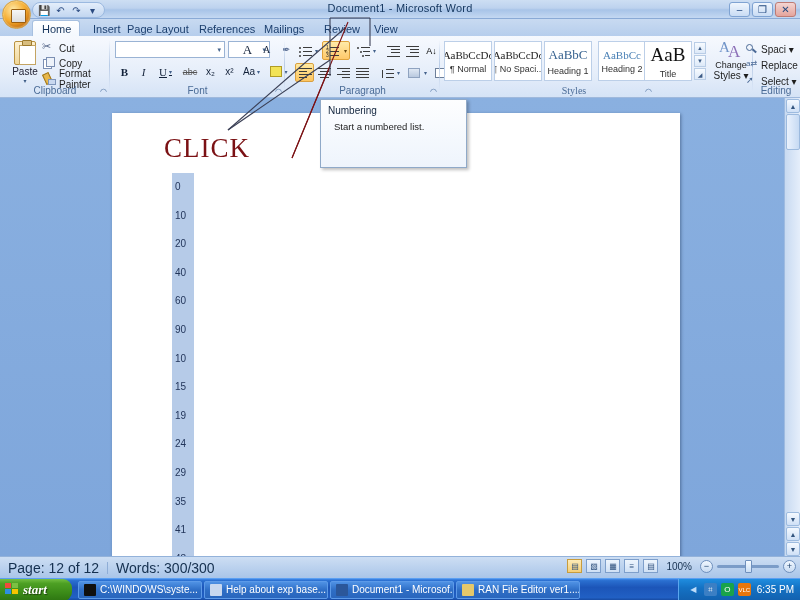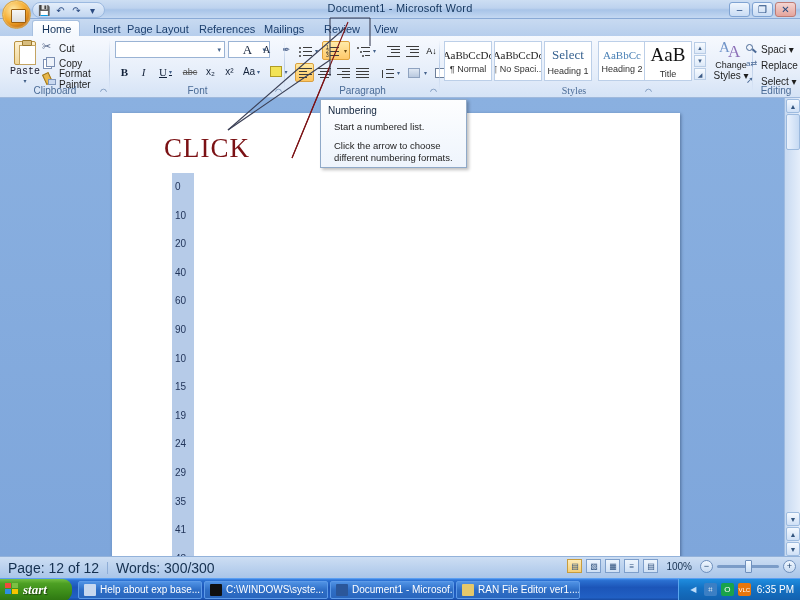--- a/index.html
+++ b/index.html
@@ -104,21 +104,21 @@
     border:1px solid #b9913f; border-radius:2px; position:relative;
   }
   .icon-clipboard::before{
     content:''; position:absolute; left:4px; top:3px; width:15px; height:18px;
     background:#fff; border:1px solid #c4a462;
   }
   .icon-clipboard::after{
     content:''; position:absolute; left:7px; top:-2px; width:8px; height:4px;
     background:#d8bd7e; border:1px solid #9d7a2e; border-radius:1px;
   }
-  .small-lbl { font-size:10px; color:#223; margin-top:1px;font-family:Liberation Mono, monospace; }
+  .small-lbl { font-size:10px; color:#223; margin-top:1px; }
   .cmd-row{
     position:absolute; display:flex; align-items:center; gap:4px;
     font-size:10px; color:#1d1d1d; cursor:default; height:13px;
   }
   .mini-ico{ width:13px; height:13px; position:relative; flex:0 0 13px; }
   .ico-scissors::before{ content:'\2702'; position:absolute; left:0; top:-2px; font-size:11px; color:#5a6b8c;}
   .ico-copy::before{ content:''; position:absolute; left:1px; top:2px; width:7px;height:8px;background:#fff;border:1px solid #7b8fb3;}
   .ico-copy::after{ content:''; position:absolute; left:4px; top:0px; width:7px;height:8px;background:#eef3fa;border:1px solid #7b8fb3;}
   .ico-brush::before{ content:''; position:absolute; left:2px; top:1px; width:5px;height:9px;background:#e8b84b;border:1px solid #9c7620;transform:rotate(-25deg);}
   .ico-brush::after{ content:''; position:absolute; left:6px; top:7px; width:6px;height:4px;background:#c9d8ef;border:1px solid #7f96bb;}
@@ -493,21 +493,21 @@
     <div class="group" style="left:440px;width:255px;">
       <div class="stylebox" style="left:4px;">
         <span class="sample">AaBbCcDc</span>
         <span class="sname">¶ Normal</span>
       </div>
       <div class="stylebox" style="left:54px;">
         <span class="sample">AaBbCcDc</span>
         <span class="sname">¶ No Spaci...</span>
       </div>
       <div class="stylebox h1" style="left:104px;">
-        <span class="sample">Select</span>
+        <span class="sample">AaBbC</span>
         <span class="sname">Heading 1</span>
       </div>
       <div class="stylebox h2" style="left:158px;">
         <span class="sample">AaBbCc</span>
         <span class="sname">Heading 2</span>
       </div>
       <div class="stylebox title" style="left:204px;">
         <span class="sample">AaB</span>
         <span class="sname">Title</span>
       </div>
@@ -582,21 +582,20 @@
     <line x1="292" y1="158" x2="348" y2="22" stroke="#7b1114" stroke-width="1.1"></line>
     <line x1="292" y1="158" x2="330" y2="66" stroke="#7b1114" stroke-width="1.1"></line>
     <line x1="330" y1="18" x2="330" y2="76" stroke="#3a3f55" stroke-width="1.1"></line>
     <line x1="330" y1="18" x2="370" y2="18" stroke="#3a3f55" stroke-width="1.1"></line>
     <line x1="370" y1="18" x2="370" y2="46" stroke="#3a3f55" stroke-width="1.1"></line>
   </svg>
 
   <div class="tooltip">
     <div class="tt-title">Numbering</div>
     <div class="tt-body">Start a numbered list.</div>
-    <div class="tt-body2">Click the arrow to choose different numbering formats.</div>
   </div>
 
   <div class="statusbar">
     <div class="sb-item">Page: 12 of 12</div>
     <div style="width:1px;height:12px;background:#8fadd6;"></div>
     <div class="sb-item">Words: 300/300</div>
 
     <div class="sb-right">
       <div class="viewbtn active">▤</div>
       <div class="viewbtn">▧</div>
@@ -619,26 +618,26 @@
       <span></span>
         <span></span>
         <span></span>
         <span></span>
     </span>
     <span>start</span>
   </div>
 
   <div class="tasks" id="tasks">
       <div class="taskbtn">
+        <span class="tb-ico" style="background: rgb(16, 16, 16);"></span>
+        <span>C:\WINDOWS\syste...</span>
+      </div>
+      <div class="taskbtn">
         <span class="tb-ico" style="background: rgb(200, 216, 239);"></span>
         <span>Help about exp base...</span>
-      </div>
-      <div class="taskbtn">
-        <span class="tb-ico" style="background: rgb(16, 16, 16);"></span>
-        <span>C:\WINDOWS\syste...</span>
       </div>
       <div class="taskbtn">
         <span class="tb-ico" style="background: rgb(43, 87, 154);"></span>
         <span>Document1 - Microsof...</span>
       </div>
       <div class="taskbtn">
         <span class="tb-ico" style="background: rgb(229, 200, 106);"></span>
         <span>RAN File Editor ver1....</span>
       </div>
     </div>

